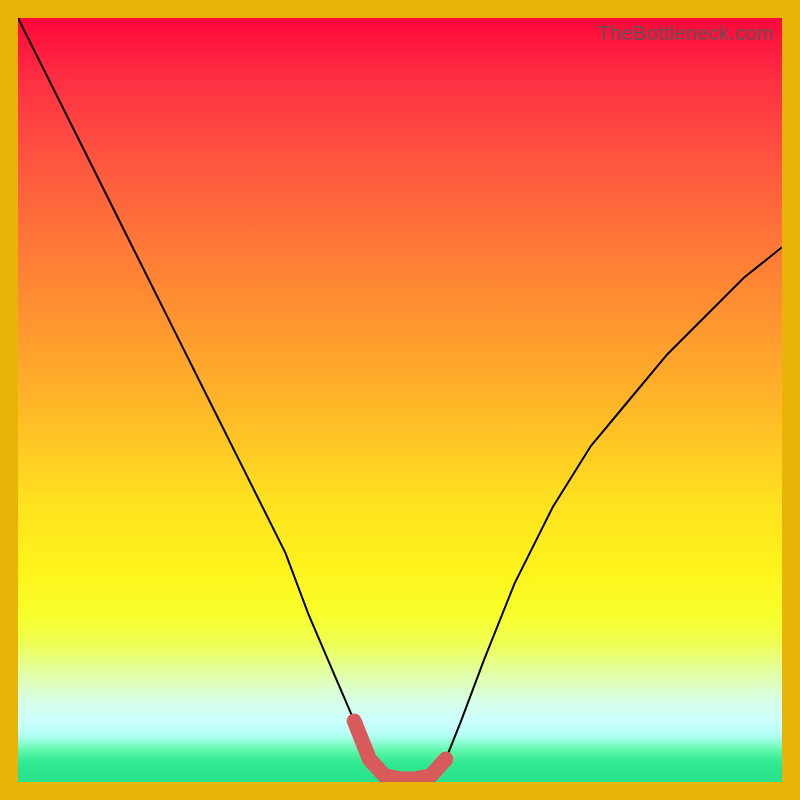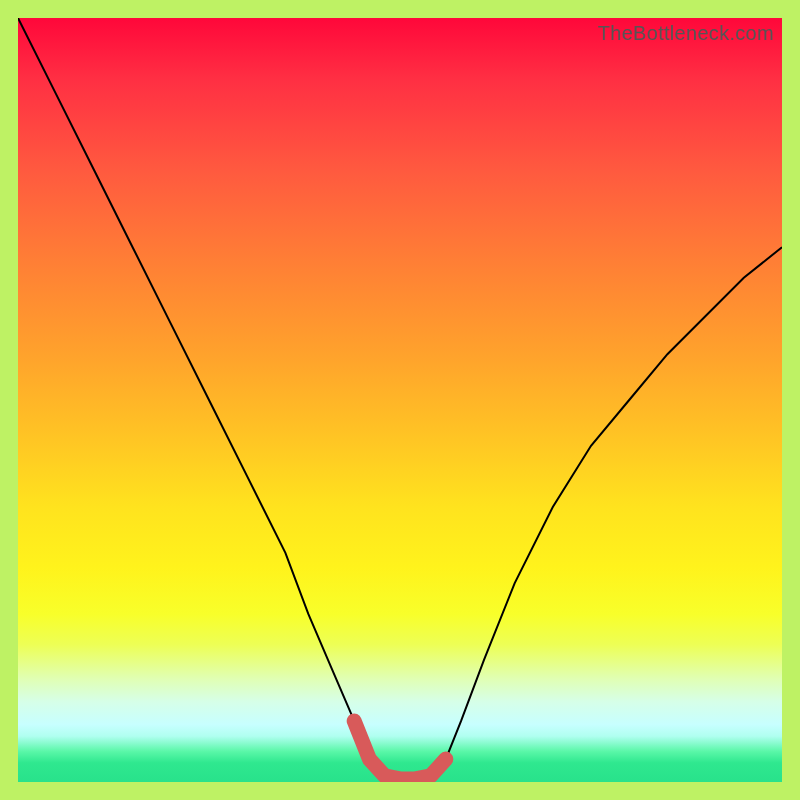--- a/index.html
+++ b/index.html
@@ -8,21 +8,21 @@
     width: 800px;
     height: 800px;
     overflow: hidden;
     background: #000;
     font-family: Arial, Helvetica, sans-serif;
   }
   .frame {
     position: relative;
     width: 800px;
     height: 800px;
-    background: #bef264;
+    background: #eab308;
   }
   .plot-area {
     position: absolute;
     left: 18px;
     top: 18px;
     width: 764px;
     height: 764px;
     
     background: linear-gradient(
       to bottom,

